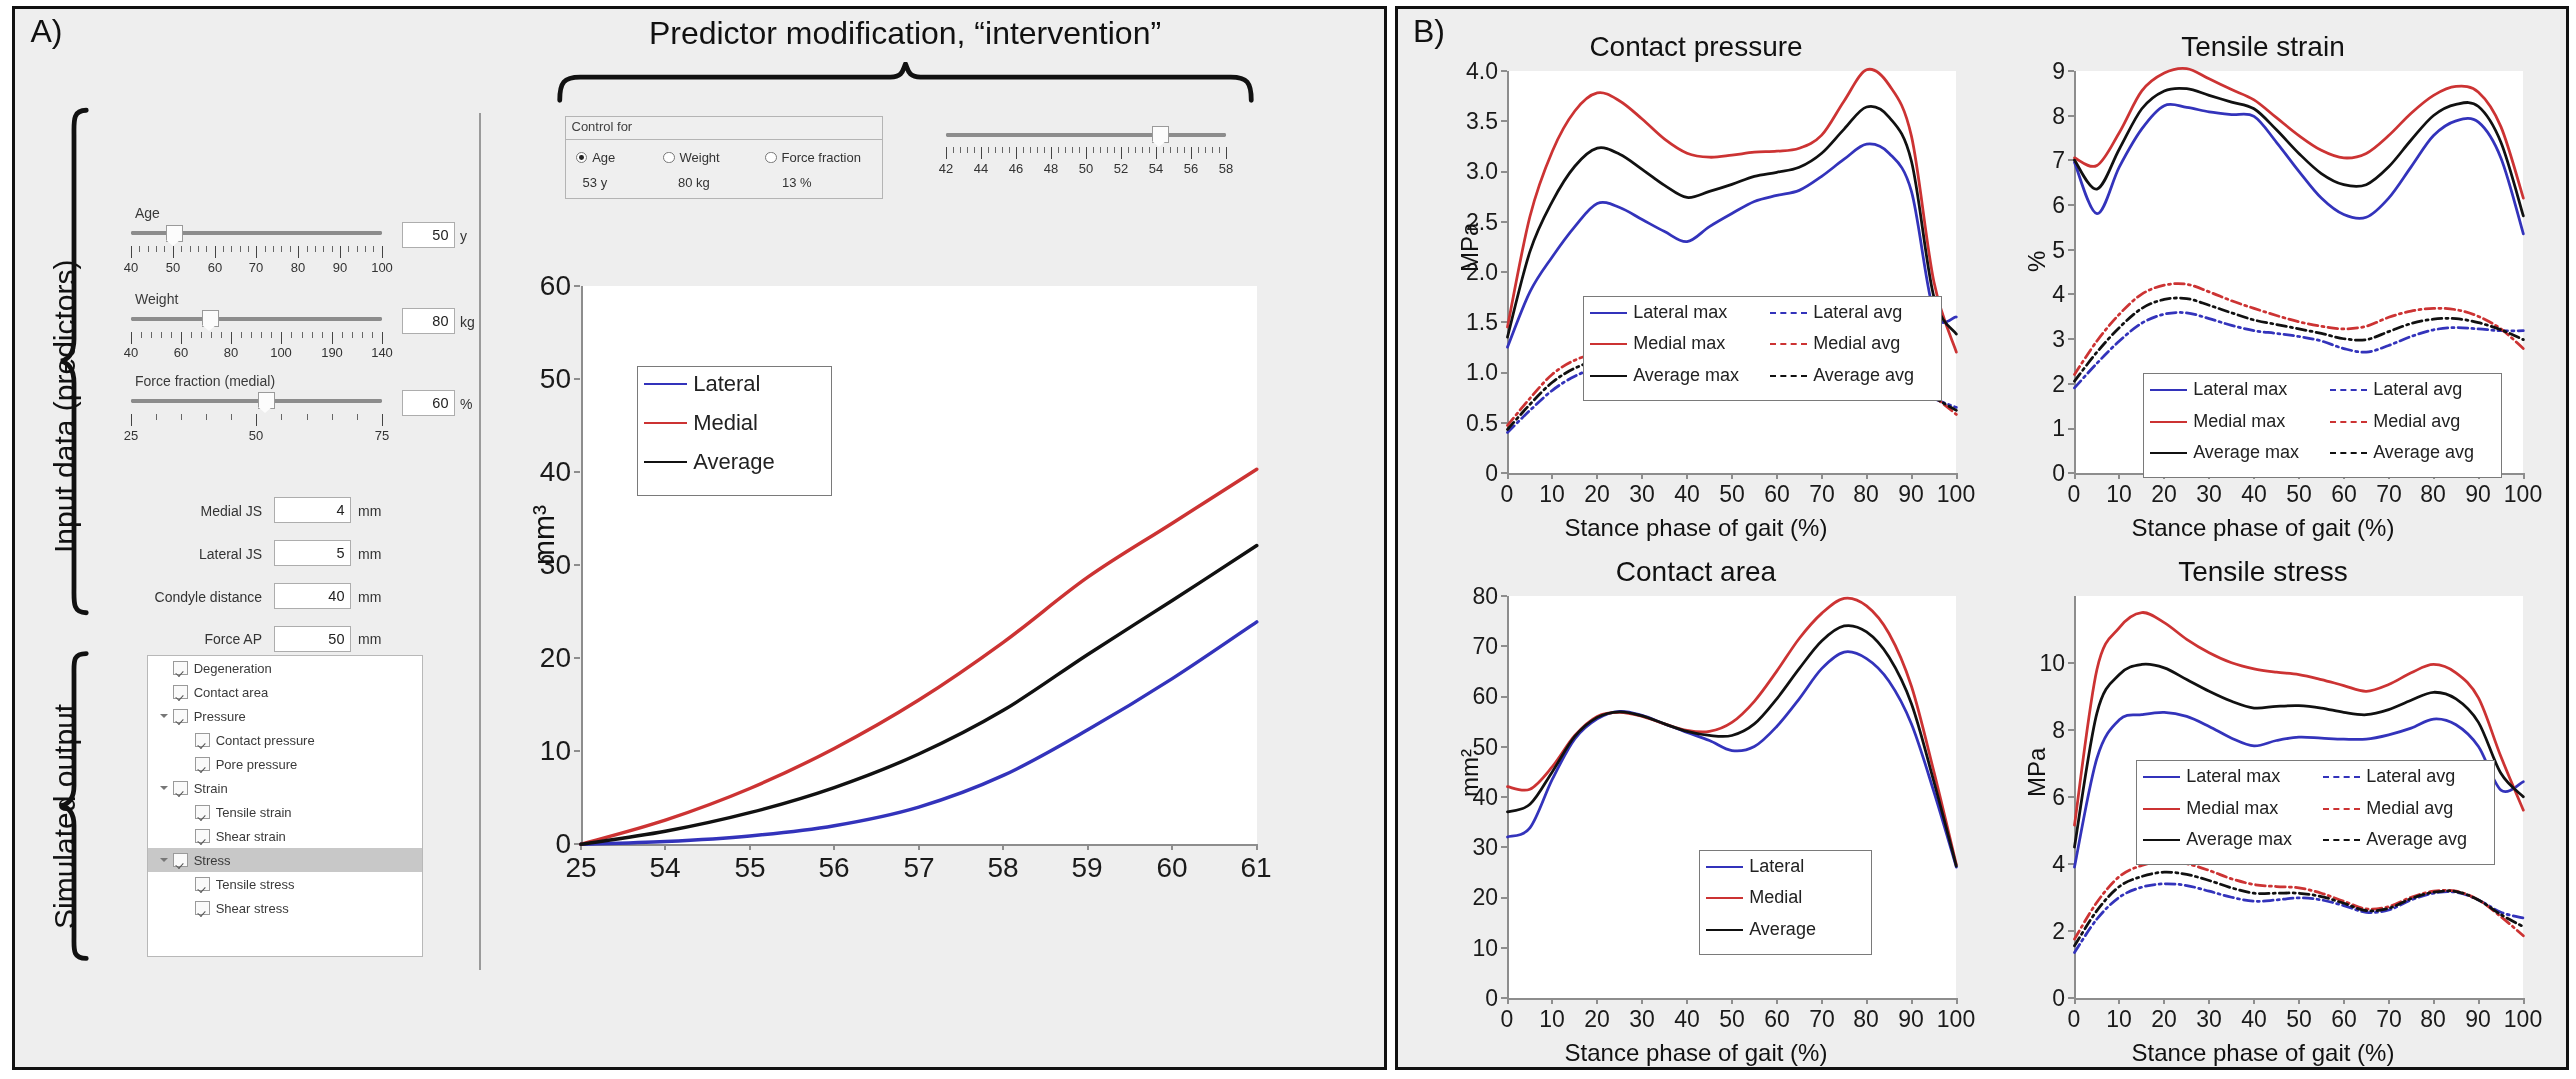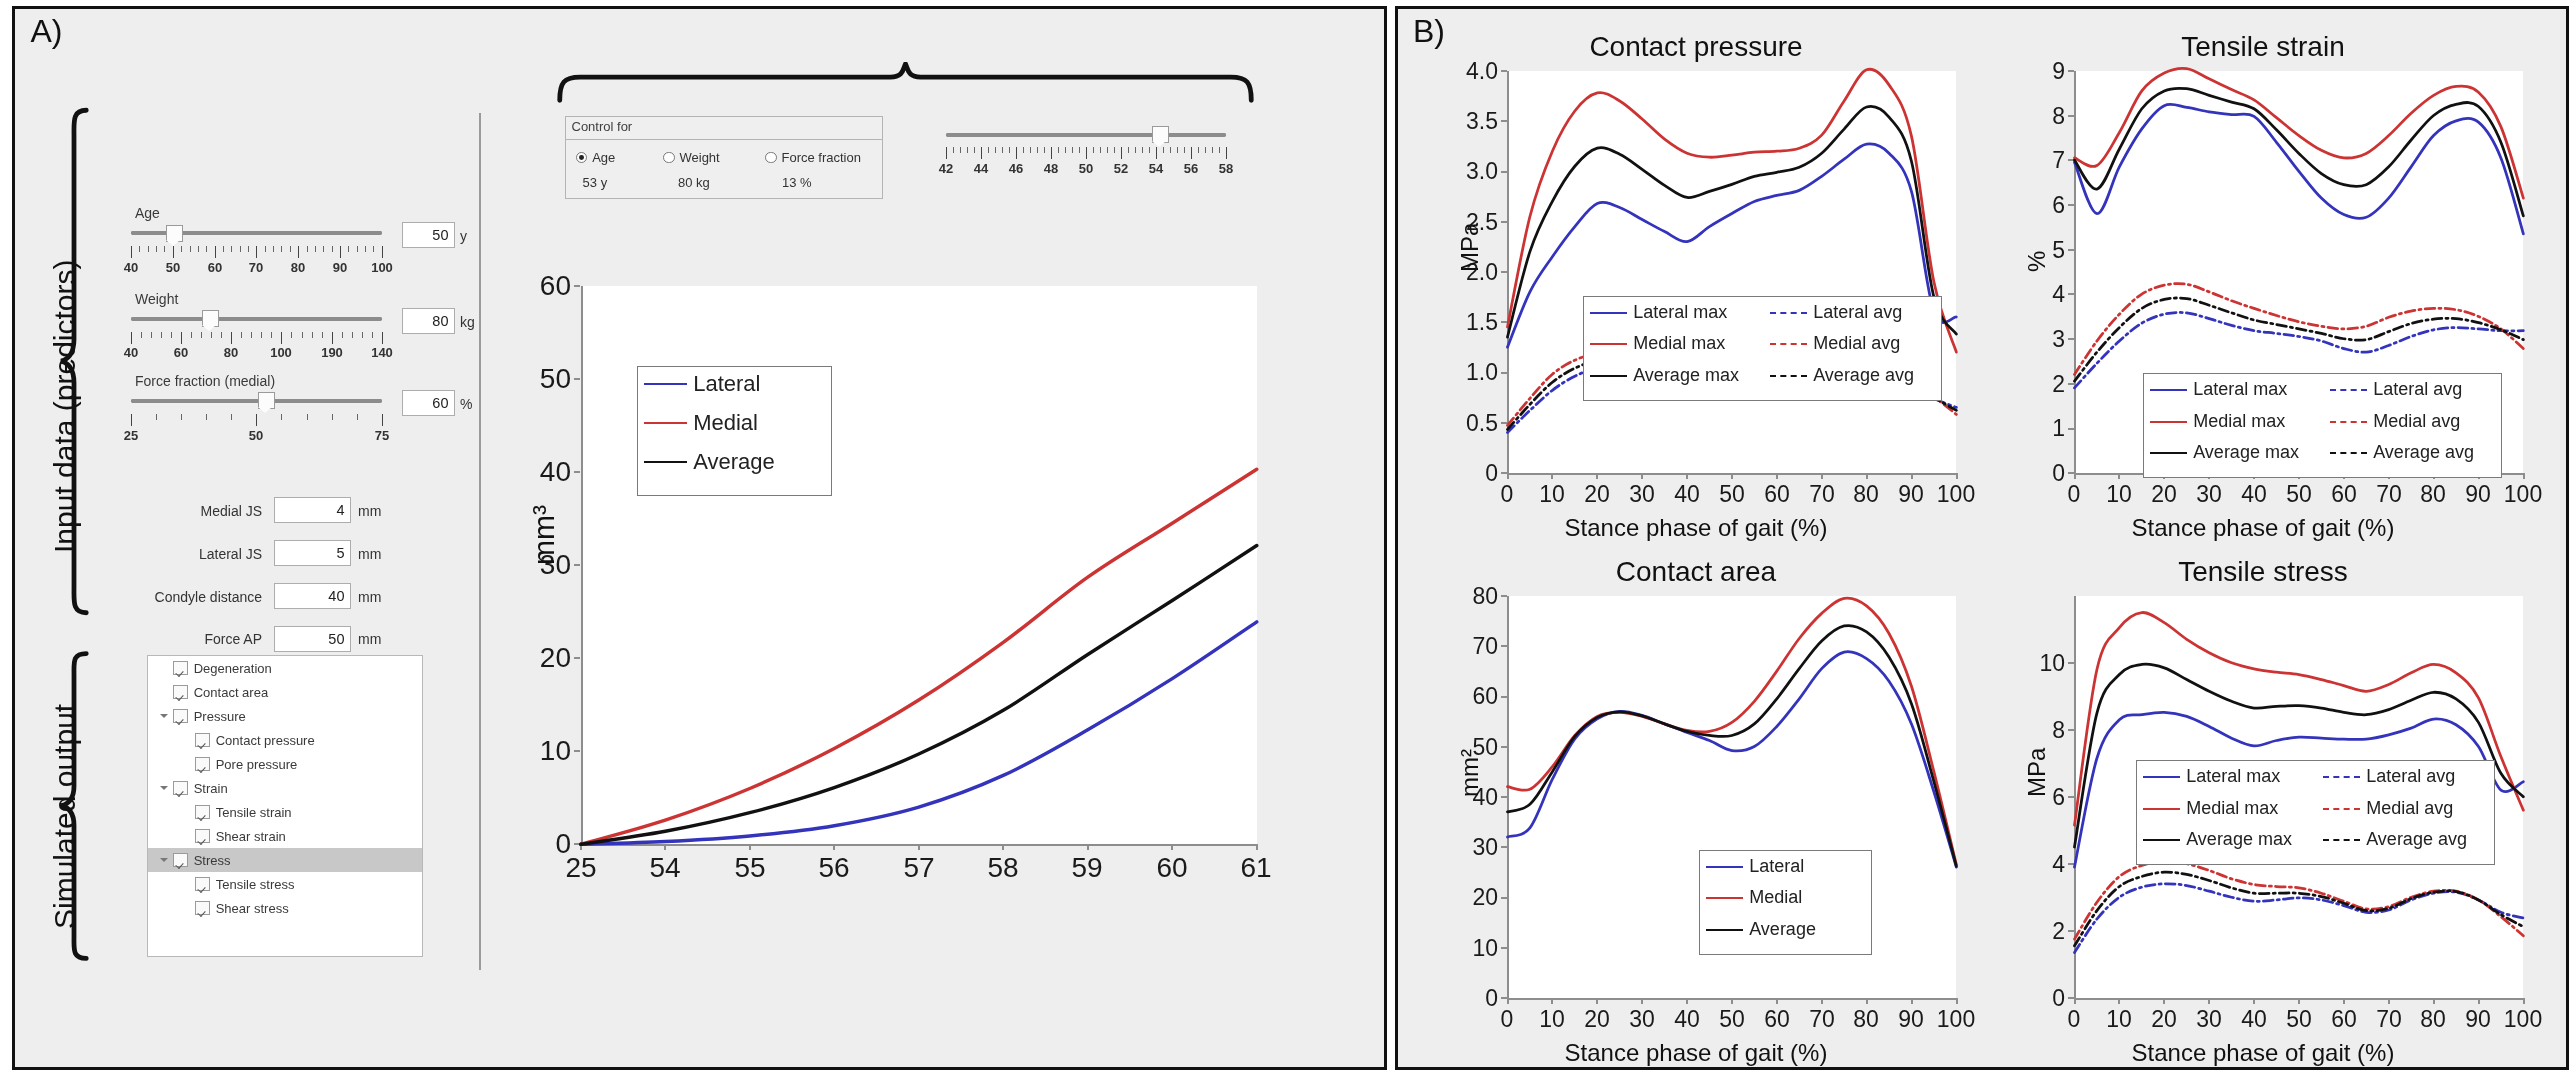--- a/index.html
+++ b/index.html
@@ -32,21 +32,21 @@
 
   .slider-label{position:absolute;font-size:14px;color:#3a3a3a;}
   .slider-track{position:absolute;height:3.5px;background:#8c8c8c;border-radius:1.4px;}
   .slider-knob{position:absolute;width:15px;height:15px;background:#fcfcfc;border:0.7px solid #9a9a9a;}
   .slider-knob:after{content:"";position:absolute;left:-0.7px;top:14px;width:0;height:0;
       border-left:7.6px solid transparent;border-right:7.6px solid transparent;border-top:6.2px solid #fcfcfc;}
   .ruler{position:absolute;height:12.4px;}
   .ruler i{position:absolute;top:0;width:1px;background:#666;}
   .ruler i.maj{height:12.4px;background:#444;width:1.4px;}
   .ruler i.min{height:6.2px;}
-  .ruler-nums{position:absolute;font-size:13px;color:#333;font-weight:bold;}
+  .ruler-nums{position:absolute;font-size:13px;color:#333;}
   .ruler-nums span{position:absolute;transform:translateX(-50%);white-space:nowrap;}
 
   .numbox{position:absolute;background:#fff;border:0.7px solid #adadad;box-sizing:border-box;
       text-align:right;font-size:14.5px;color:#222;padding-right:5.5px;display:flex;align-items:center;justify-content:flex-end;}
   .unit{position:absolute;font-size:14px;color:#333;}
   .fieldlabel{position:absolute;font-size:14px;color:#333;text-align:right;}
 
   
   .tree{position:absolute;background:#fff;border:0.7px solid #b8b8b8;box-sizing:border-box;}
   .tree-row{position:relative;height:24px;display:flex;align-items:center;font-size:13px;color:#3a3a3a;}
@@ -288,20 +288,21 @@
         <span class="cbx"></span>
         <span>Tensile stress</span>
       </div>
       <div class="tree-row">
         <span class="tw" style="margin-left: 29px;"></span>
         <span class="cbx"></span>
         <span>Shear stress</span>
       </div>
     </div>
 
+  <div style="position:absolute;left:539px;top:15px;width:732px;text-align:center;font-size:32px;color:#111;">Predictor modification, “intervention”</div>
 
   <div class="brace" style="left:553px;top:62px;">
     <svg width="705" height="41" viewBox="0 0 1020 60">
       <path d="M4 56 C4 30 10 22 34 22 L488 22 C506 22 506 12 510 3 C514 12 514 22 532 22 L986 22 C1010 22 1016 30 1016 56" fill="none" stroke="#111" stroke-width="7" stroke-linecap="round"></path>
     </svg>
   </div>
 
   <div class="group-box" style="left:565px;top:116px;width:318px;height:83px;">
     <div class="group-title">Control for</div>
     <div class="group-sep" style="top:22px;"></div>

